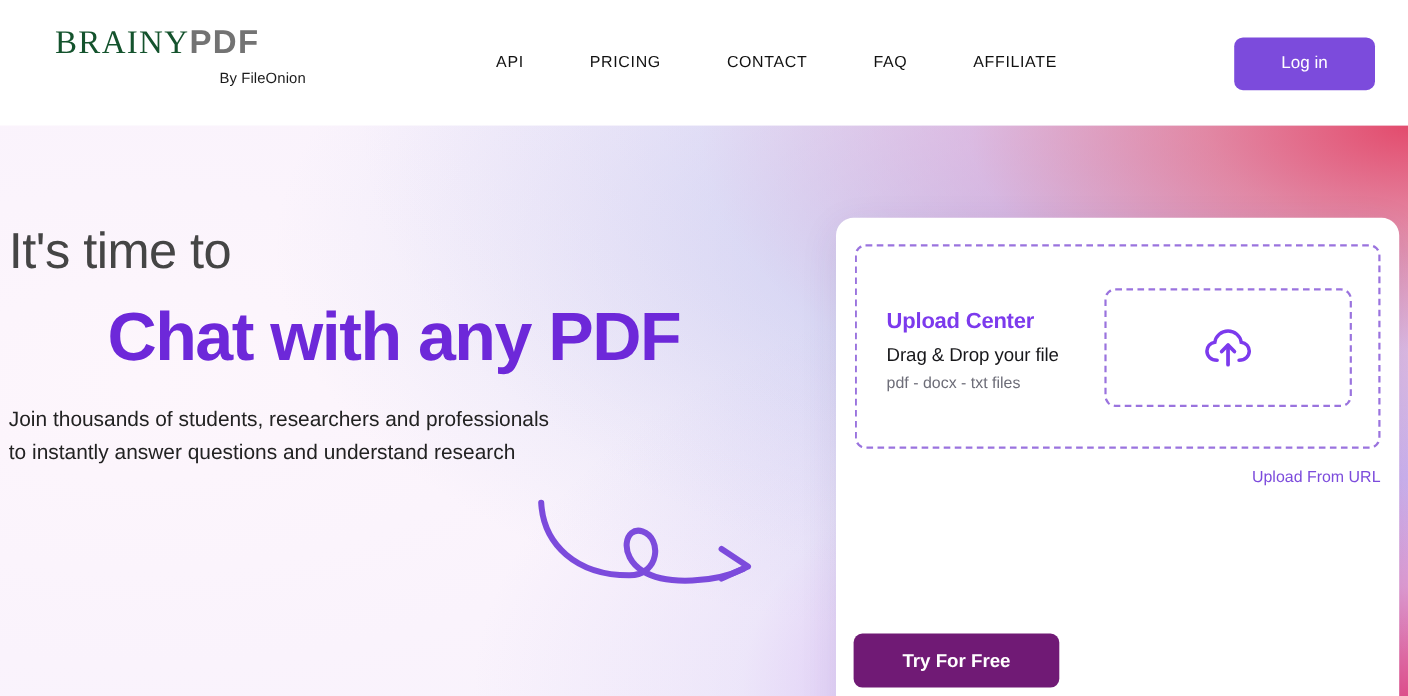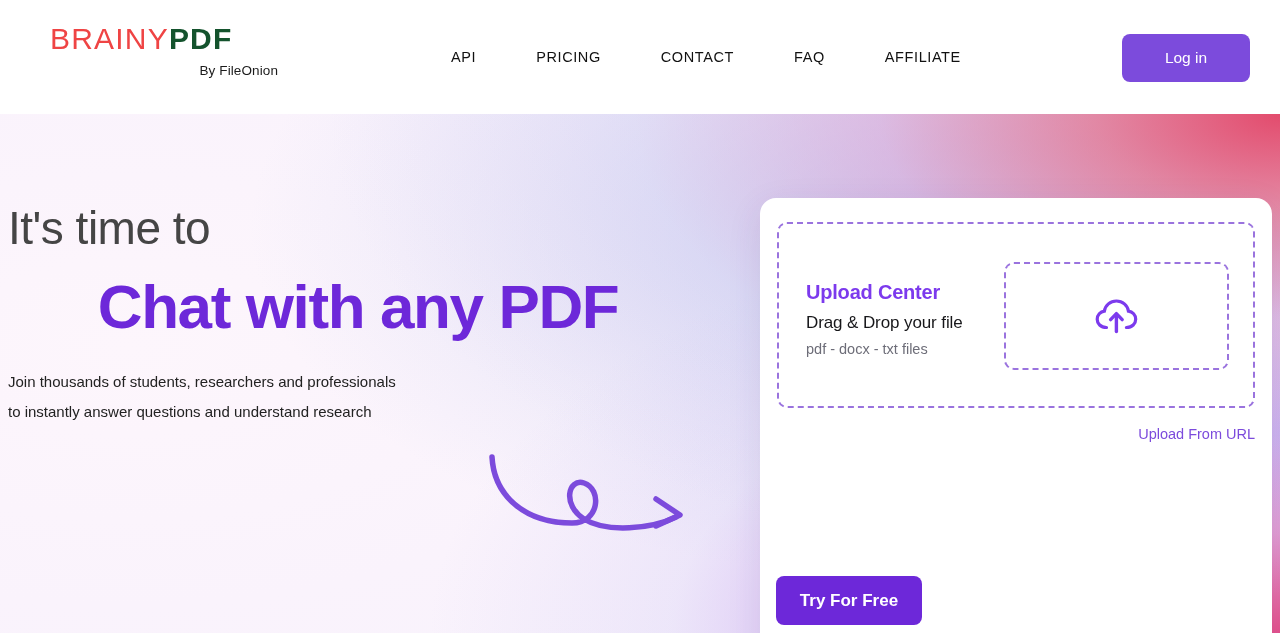--- a/index.html
+++ b/index.html
@@ -33,22 +33,22 @@
     left: 50px;
     top: 24px;
     width: 260px;
   }
   .logo-wordmark {
     font-size: 30px;
     letter-spacing: 1.2px;
     line-height: 1;
     white-space: nowrap;
   }
-  .logo-brainy { color: #ef4444; font-weight: 400; }
-  .logo-pdf { color: #14532d; font-weight: 700; text-align: center; }
+  .logo-brainy { color: #14532d; font-weight: 400; font-family: Liberation Serif, serif; }
+  .logo-pdf { color: #737373; font-weight: 700; text-align: center; }
   .logo-sub {
     margin-top: 9px;
     font-size: 13.5px;
     color: #1b1b1b;
     text-align: right;
     padding-right: 32px;
     letter-spacing: 0.1px;
   }
 
   .nav {
@@ -124,21 +124,21 @@
     margin-top: 22px;
     font-size: 62px;
     font-weight: 700;
     color: #6d28d9;
     line-height: 1.05;
     letter-spacing: -1.4px;
     text-align: center;
   }
   .subcopy {
     margin-top: 28px;
-    font-size: 15px;
+    font-size: 19px;
     color: #222222;
     line-height: 30px;
   }
   .subcopy-line { display: block; }
 
   
   .curly-arrow {
     position: absolute;
     left: 480px;
     top: 335px;
@@ -215,25 +215,25 @@
     font-size: 14.5px;
     color: #7c4bdc;
     text-decoration: none;
     cursor: pointer;
   }
 
   .try-btn {
     position: absolute;
     left: 16px;
     top: 378px;
-    width: 146px;
+    width: 187px;
     height: 49px;
     border: none;
     border-radius: 8px;
-    background: #6d28d9;
+    background: #701a75;
     color: #ffffff;
     font-family: "Liberation Sans", sans-serif;
     font-size: 17px;
     font-weight: 700;
     cursor: pointer;
     display: flex;
     align-items: center;
     justify-content: center;
   }
 </style>

